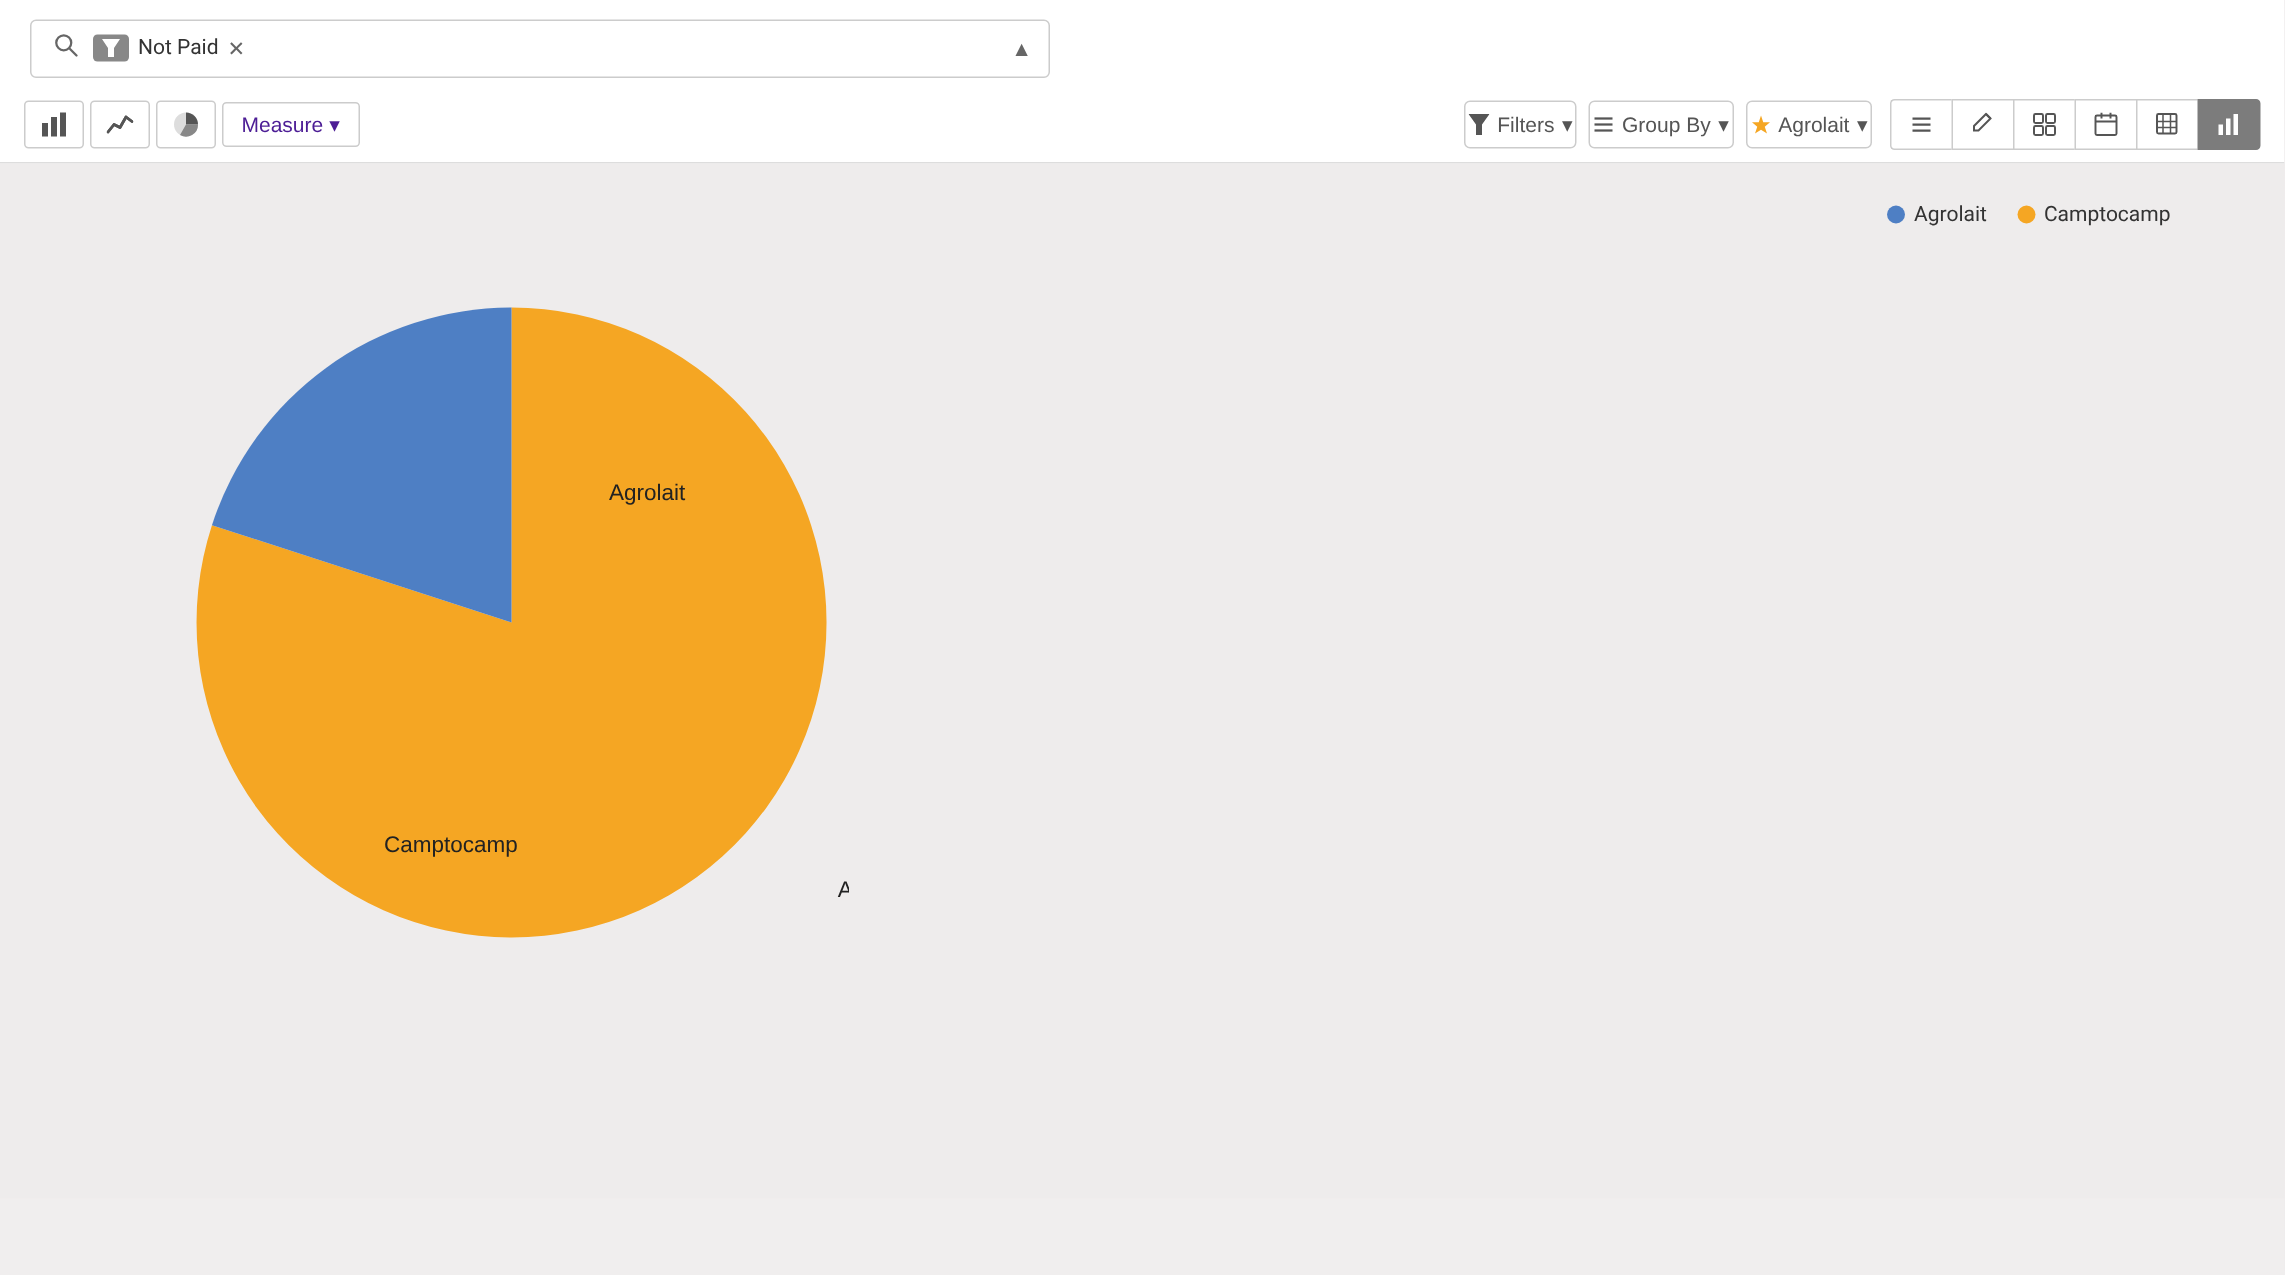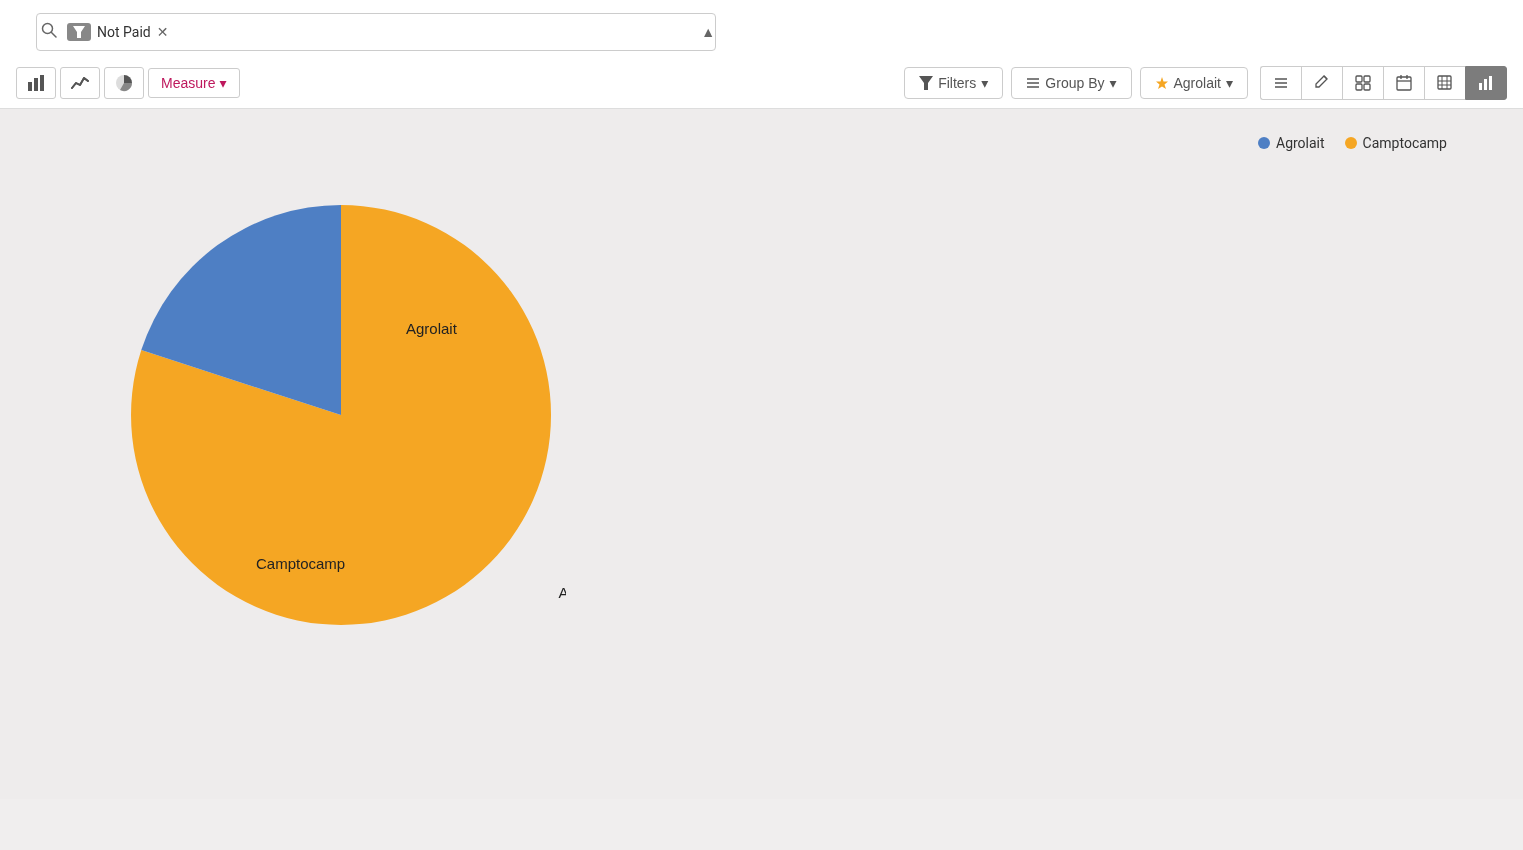--- a/index.html
+++ b/index.html
@@ -27,22 +27,22 @@
       letter-spacing: 0.5px;
     }
     .search-bar {
       display: flex;
       align-items: center;
       border: 1px solid #ccc;
       border-radius: 4px;
       background: #fff;
       flex: 1;
       max-width: 680px;
-      margin: 0 20px;
-      padding: 4px 0;
+      margin: 0 4px;
+      padding: 4px 11px;
       position: relative;
     }
     .search-icon-btn {
       background: none;
       border: none;
       cursor: pointer;
       padding: 4px;
       color: #666;
       font-size: 16px;
     }
@@ -103,36 +103,36 @@
       align-items: center;
       justify-content: center;
     }
     .measure-btn {
       background: #fff;
       border: 1px solid #ccc;
       border-radius: 3px;
       cursor: pointer;
       padding: 6px 12px;
       font-size: 14px;
-      color: #be185d;
+      color: #4c1d95;
       display: flex;
       align-items: center;
       gap: 4px;
     }
     .filter-group-btns {
       display: flex;
       align-items: center;
       gap: 8px;
     }
     .filter-group-btn {
       background: #fff;
       border: 1px solid #ccc;
       border-radius: 4px;
       cursor: pointer;
-      padding: 7px 14px;
+      padding: 7px 2px;
       font-size: 14px;
       color: #555;
       display: flex;
       align-items: center;
       gap: 5px;
     }
     .view-btns {
       display: flex;
       align-items: center;
       gap: 0;

